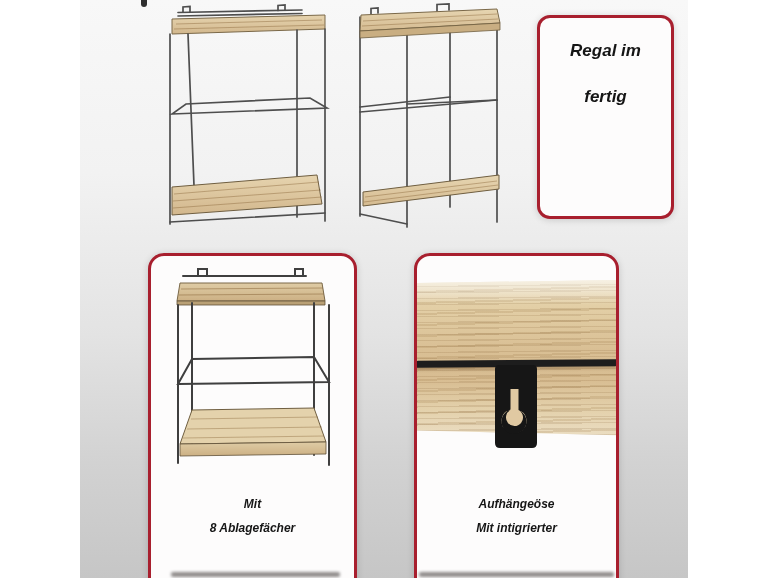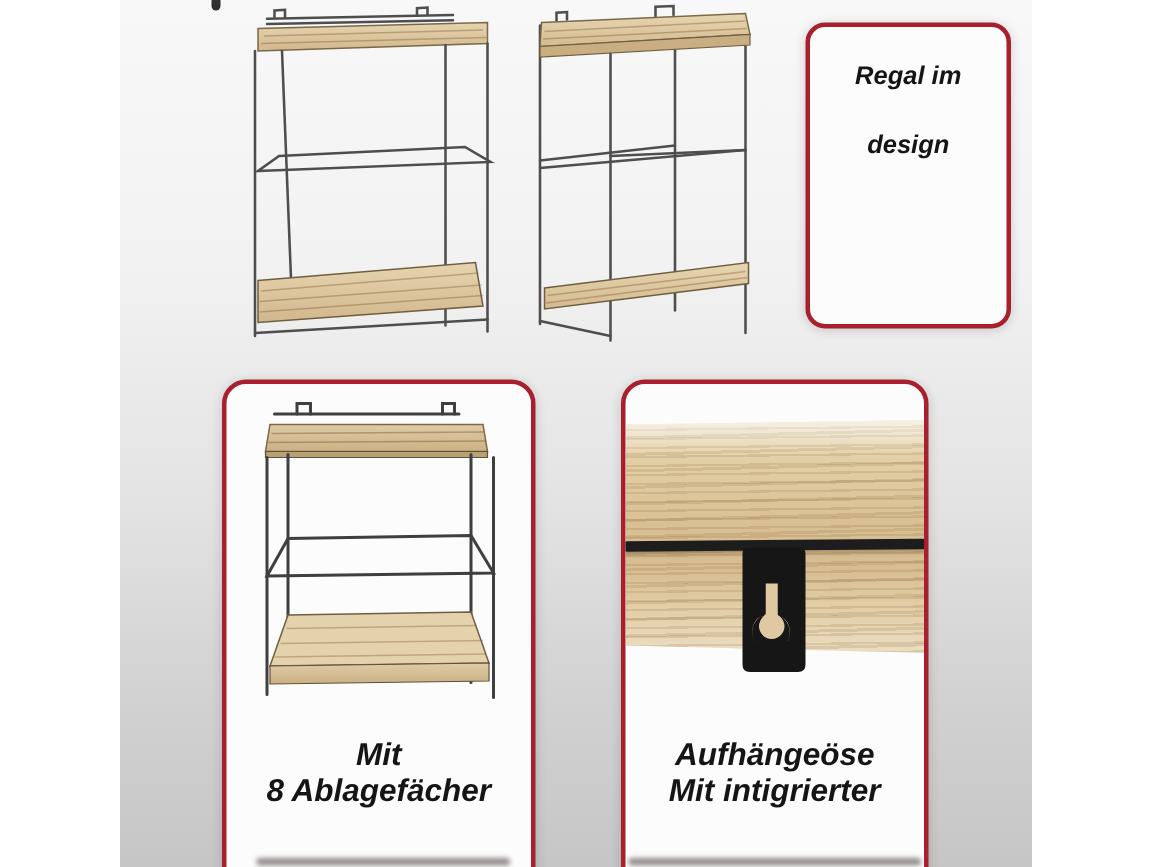--- a/index.html
+++ b/index.html
@@ -26,21 +26,21 @@
     color:var(--text);text-align:center;width:100%;}
   .para-gap{height:23px;}
 
   .feature-box{position:absolute;top:253px;height:345px;background:var(--box_bg);
     border:3px solid var(--accent);border-radius:16px;
     box-shadow:0 1px 7px rgba(0,0,0,0.16);overflow:hidden;}
   .feature-box.left{left:148px;width:209px;}
   .feature-box.right{left:414px;width:205px;}
 
   .caption{position:absolute;left:0;right:0;top:236px;display:flex;flex-direction:column;align-items:center;}
-  .caption-line{font-style:italic;font-weight:700;font-size:21px;line-height:24px;
+  .caption-line{font-style:italic;font-weight:700;font-size:12px;line-height:24px;
     color:var(--text);text-align:center;width:100%;}
 
   .bottom-smudge{position:absolute;top:316px;height:5px;background:rgba(55,50,48,0.55);
     filter:blur(1.6px);border-radius:2px;}
   .feature-box.left .bottom-smudge{left:20px;right:14px;}
   .feature-box.right .bottom-smudge{left:2px;right:2px;}
 
   
   .closeup{position:absolute;left:0;top:0;right:0;height:230px;}
   .closeup-wood{position:absolute;left:0;right:0;top:24px;height:160px;
@@ -128,21 +128,21 @@
     <g stroke="rgba(140,105,60,0.45)" stroke-width="1" fill="none">
       <path d="M20 197 L152 181"></path>
         <path d="M19 202 L153 185"></path>
     </g>
   </svg>
 
   <div class="info-box">
     <div class="info-text">
       <div class="info-line">Regal im</div>
       <div class="para-gap"></div>
-      <div class="info-line">design</div>
+      <div class="info-line">fertig</div>
     </div>
   </div>
 
   <div class="feature-box left">
     <svg class="photo-svg" style="left:7px;top:10px;" width="190" height="206" viewBox="0 0 190 206">
       <defs>
         <linearGradient id="w3" x1="0" y1="0" x2="0" y2="1">
           <stop offset="0" stop-color="#dfcca5"></stop>
             <stop offset="1" stop-color="#ccb084"></stop>
         </linearGradient>

